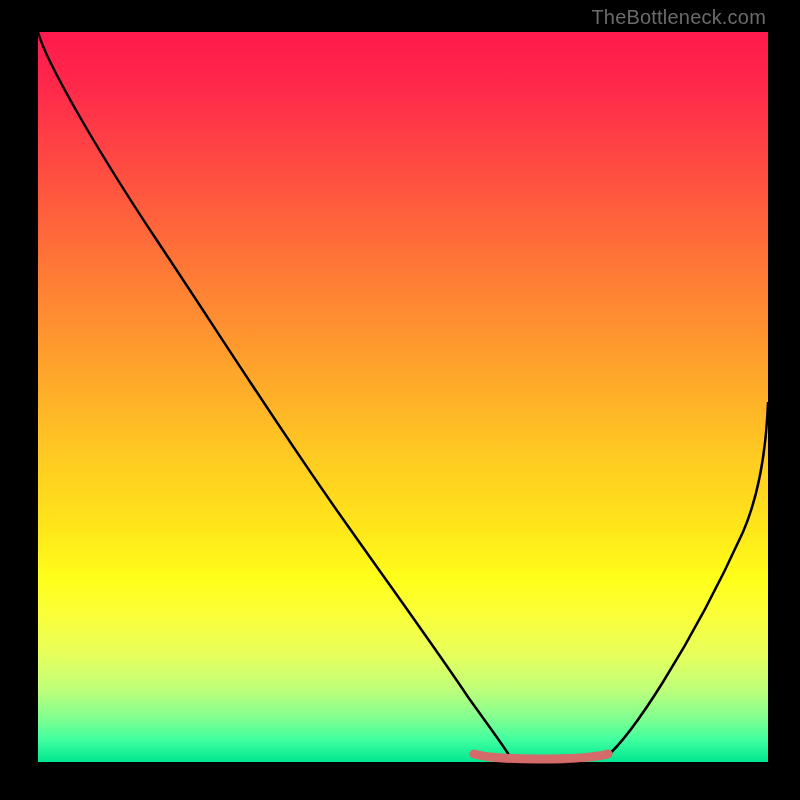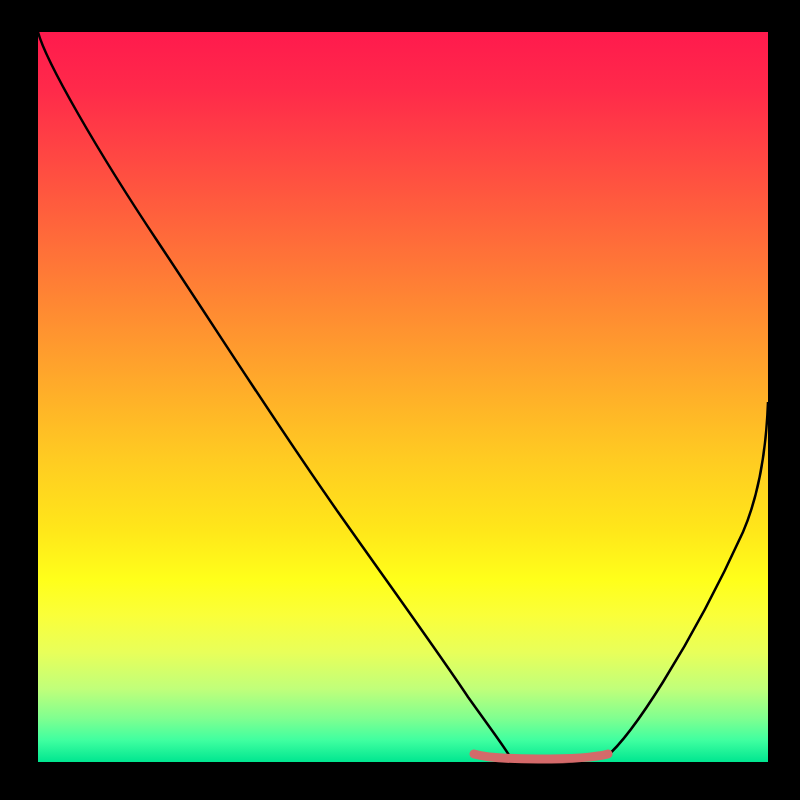--- a/index.html
+++ b/index.html
@@ -93,13 +93,14 @@
     <path class="curve2" d="M 568 725
              C 580 715, 600 690, 625 650
              C 650 610, 680 555, 705 500
              C 720 465, 728 425, 730 370"></path>
 
     <path class="flat-segment" d="M 436 722
              C 450 726, 470 727, 500 727
              C 530 727, 555 726, 570 722"></path>
   </svg>
 
+  <div class="attribution">TheBottleneck.com</div>
 </div>
 
 </body></html>

